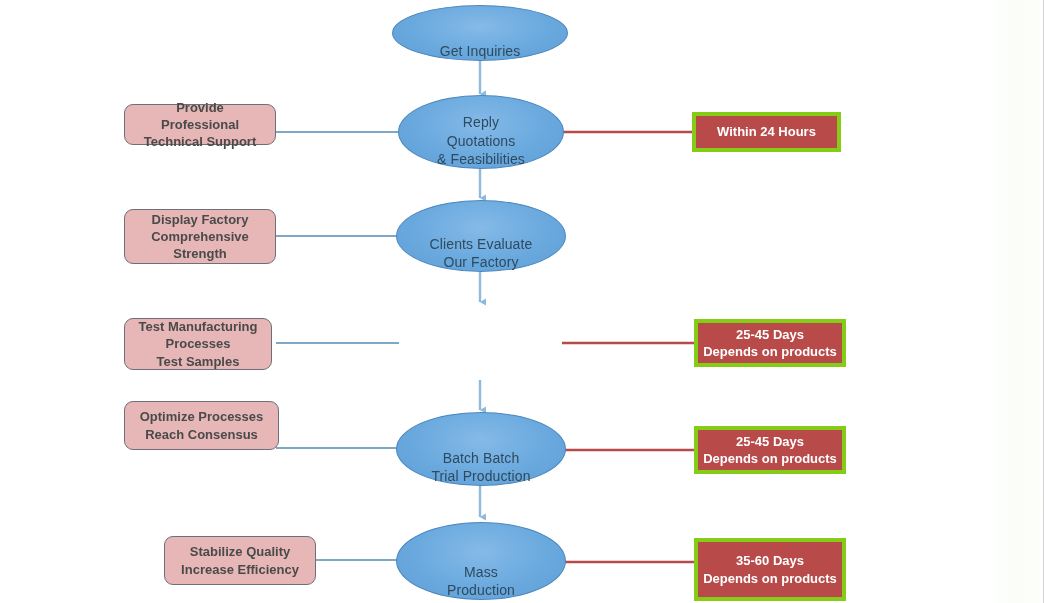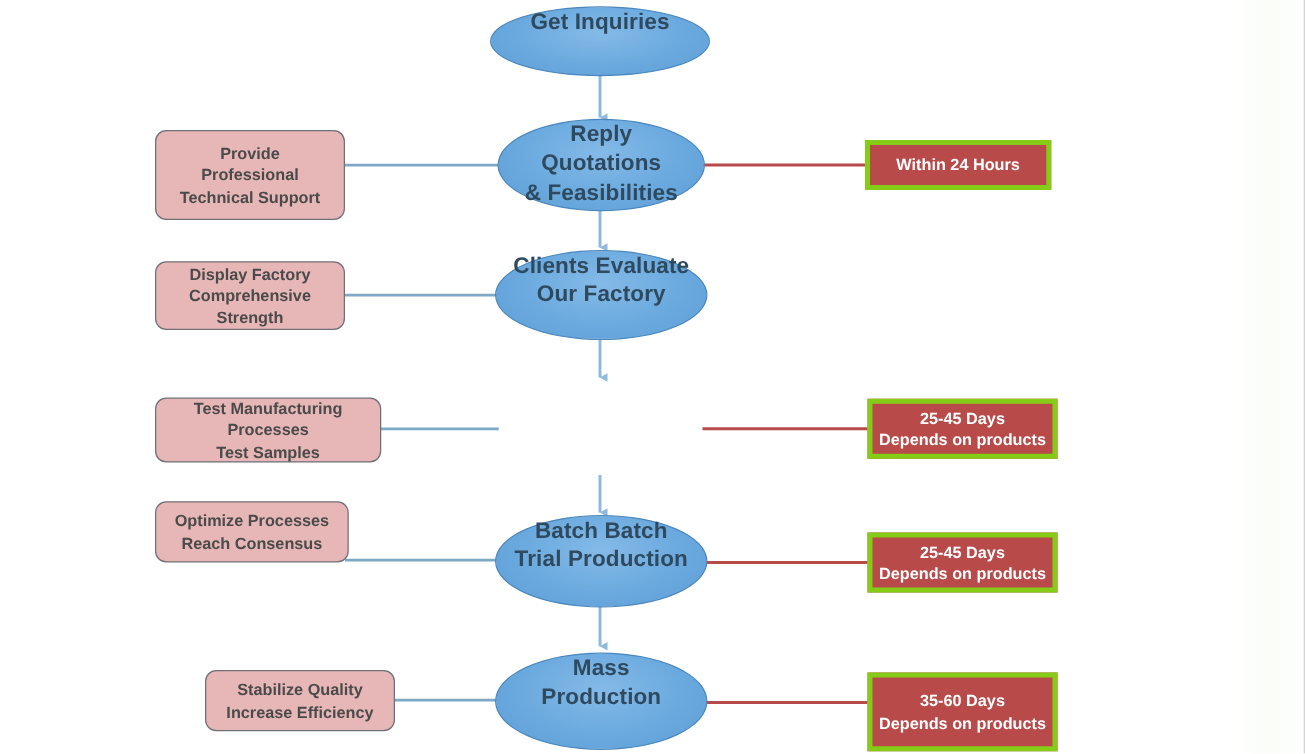--- a/index.html
+++ b/index.html
@@ -29,29 +29,29 @@
     position: absolute;
     inset: 0;
     width: 1044px;
     height: 603px;
   }
 
   
   .node-ellipse {
     position: absolute;
     display: flex;
-    align-items: flex-start;
+    align-items: flex-end;
     justify-content: center;
     text-align: center;
     border-radius: 50%;
     background: radial-gradient(ellipse at 50% 38%, #84bae8 0%, #6aa9de 55%, #5f9fd6 100%);
     border: 1px solid #4a87bd;
     color: #2f4a5e;
-    font-weight: bold;
-    font-size: 18px;
+    font-weight: normal;
+    font-size: 14px;
     line-height: 1.30;
     letter-spacing: 0.1px;
     box-sizing: border-box;
     z-index: 3;
   }
 
   
   .node-left {
     position: absolute;
     display: flex;
@@ -157,37 +157,37 @@
     </div>
   </div>
 
   <div class="node-ellipse" style="left:396px; top:522px; width:170px; height:78px;">
     <div>
       <span class="nline">Mass</span>
       <span class="nline">Production</span>
     </div>
   </div>
 
-  <div class="node-left" style="left:124px; top:104px; width:152px; height:72px;">
+  <div class="node-left" style="left:124px; top:104px; width:152px; height:41px;">
     <div>
       <span class="nline">Provide</span>
       <span class="nline">Professional</span>
       <span class="nline">Technical Support</span>
     </div>
   </div>
 
   <div class="node-left" style="left:124px; top:209px; width:152px; height:55px;">
     <div>
       <span class="nline">Display Factory</span>
       <span class="nline">Comprehensive</span>
       <span class="nline">Strength</span>
     </div>
   </div>
 
-  <div class="node-left" style="left:124px; top:318px; width:181px; height:52px;">
+  <div class="node-left" style="left:124px; top:318px; width:148px; height:52px;">
     <div>
       <span class="nline">Test Manufacturing</span>
       <span class="nline">Processes</span>
       <span class="nline">Test Samples</span>
     </div>
   </div>
 
   <div class="node-left" style="left:124px; top:401px; width:155px; height:49px;">
     <div>
       <span class="nline">Optimize Processes</span>

